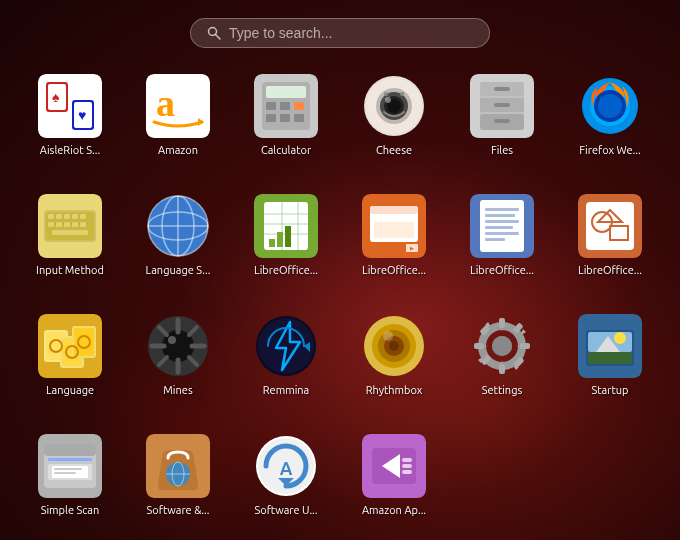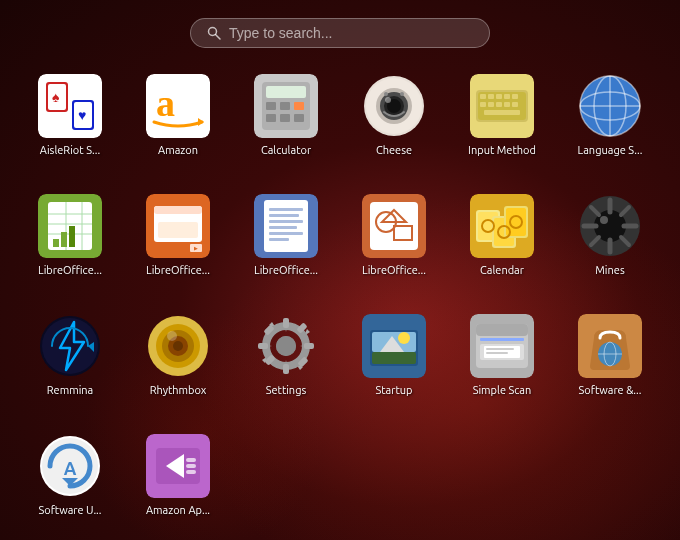--- a/index.html
+++ b/index.html
@@ -186,20 +186,50 @@
       <circle cx="32" cy="32" r="10" fill="#222"></circle>
       <circle cx="32" cy="32" r="7" fill="#111"></circle>
       <circle cx="26" cy="26" r="3" fill="rgba(255,255,255,0.4)"></circle>
 
       <circle cx="24" cy="20" r="2" fill="#888"></circle>
       <circle cx="40" cy="20" r="2" fill="#888"></circle>
       <path d="M22 38 Q32 46 42 38" stroke="#888" stroke-width="2" fill="none" stroke-linecap="round"></path>
     </svg>
         </div>
         <div class="app-label">Cheese</div>
+      </div>
+      <div class="app-item">
+        <div class="app-icon">
+          <svg width="64" height="64" viewBox="0 0 64 64">
+      <rect width="64" height="64" rx="8" fill="#d0d0d0"></rect>
+
+      <rect x="10" y="8" width="44" height="48" rx="3" fill="#c0c0c0"></rect>
+      <rect x="10" y="8" width="44" height="14" rx="3" fill="#b8b8b8"></rect>
+      <rect x="10" y="24" width="44" height="14" fill="#b0b0b0"></rect>
+      <rect x="10" y="40" width="44" height="16" rx="3" fill="#a8a8a8"></rect>
+      <rect x="24" y="13" width="16" height="4" rx="2" fill="#888"></rect>
+      <rect x="24" y="29" width="16" height="4" rx="2" fill="#888"></rect>
+      <rect x="24" y="45" width="16" height="4" rx="2" fill="#888"></rect>
+    </svg>
+        </div>
+        <div class="app-label">Files</div>
+      </div>
+      <div class="app-item">
+        <div class="app-icon">
+          <svg width="64" height="64" viewBox="0 0 64 64">
+      <circle cx="32" cy="32" r="28" fill="#0090e7"></circle>
+      <circle cx="32" cy="32" r="20" fill="#00aaff"></circle>
+
+      <path d="M32 8 C20 12 14 22 16 32 C12 28 12 18 20 12 C16 18 18 28 24 32 C20 24 26 16 32 8Z" fill="#ff6611"></path>
+      <path d="M32 8 C44 12 50 22 48 32 C52 28 52 18 44 12 C48 18 46 28 40 32 C44 24 38 16 32 8Z" fill="#ff8800"></path>
+      <circle cx="32" cy="32" r="16" fill="#003eaa"></circle>
+      <circle cx="32" cy="32" r="12" fill="#0060cc"></circle>
+    </svg>
+        </div>
+        <div class="app-label">Firefox We...</div>
       </div>
       <div class="app-item">
         <div class="app-icon">
           <svg width="64" height="64" viewBox="0 0 64 64">
       <rect width="64" height="64" rx="8" fill="#e8d878"></rect>
 
       <rect x="6" y="16" width="52" height="32" rx="4" fill="#d0c060"></rect>
       <rect x="8" y="18" width="48" height="28" rx="3" fill="#c8b840"></rect>
 
       <rect x="10" y="20" width="6" height="5" rx="1" fill="#e0d070"></rect>
@@ -302,21 +332,21 @@
       <rect x="22" y="22" width="24" height="32" rx="3" fill="#f0e080"></rect>
       <rect x="24" y="24" width="20" height="28" rx="2" fill="#ffd840"></rect>
       <rect x="34" y="12" width="24" height="32" rx="3" fill="#eedc70"></rect>
       <rect x="36" y="14" width="20" height="28" rx="2" fill="#ffcc20"></rect>
 
       <circle cx="18" cy="32" r="6" fill="none" stroke="#cc8800" stroke-width="2"></circle>
       <circle cx="34" cy="38" r="6" fill="none" stroke="#cc8800" stroke-width="2"></circle>
       <circle cx="46" cy="28" r="6" fill="none" stroke="#cc8800" stroke-width="2"></circle>
     </svg>
         </div>
-        <div class="app-label">Calendar</div>
+        <div class="app-label">Language</div>
       </div>
       <div class="app-item">
         <div class="app-icon">
           <svg width="64" height="64" viewBox="0 0 64 64">
       <circle cx="32" cy="32" r="30" fill="#333"></circle>
 
       <circle cx="32" cy="32" r="16" fill="#111"></circle>
 
       <line x1="32" y1="6" x2="32" y2="18" stroke="#555" stroke-width="5" stroke-linecap="round"></line>
       <line x1="32" y1="46" x2="32" y2="58" stroke="#555" stroke-width="5" stroke-linecap="round"></line>

